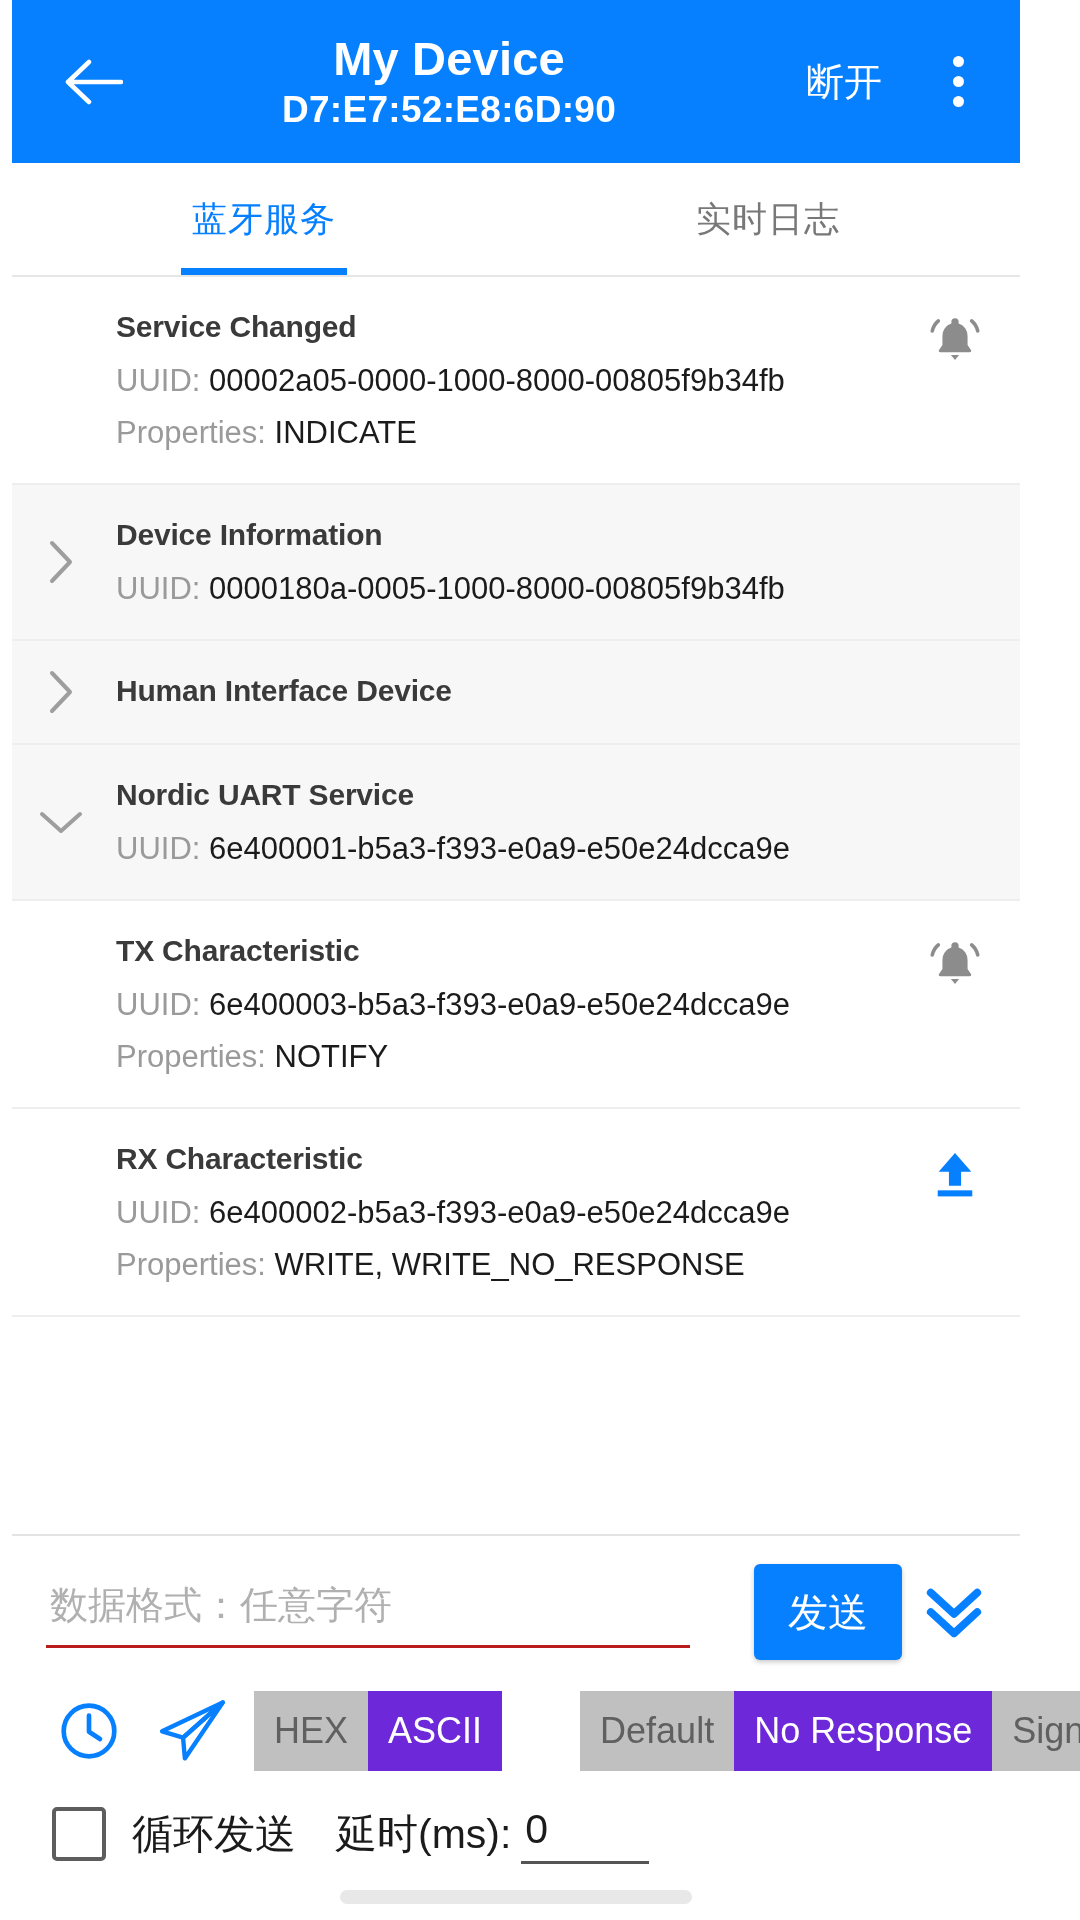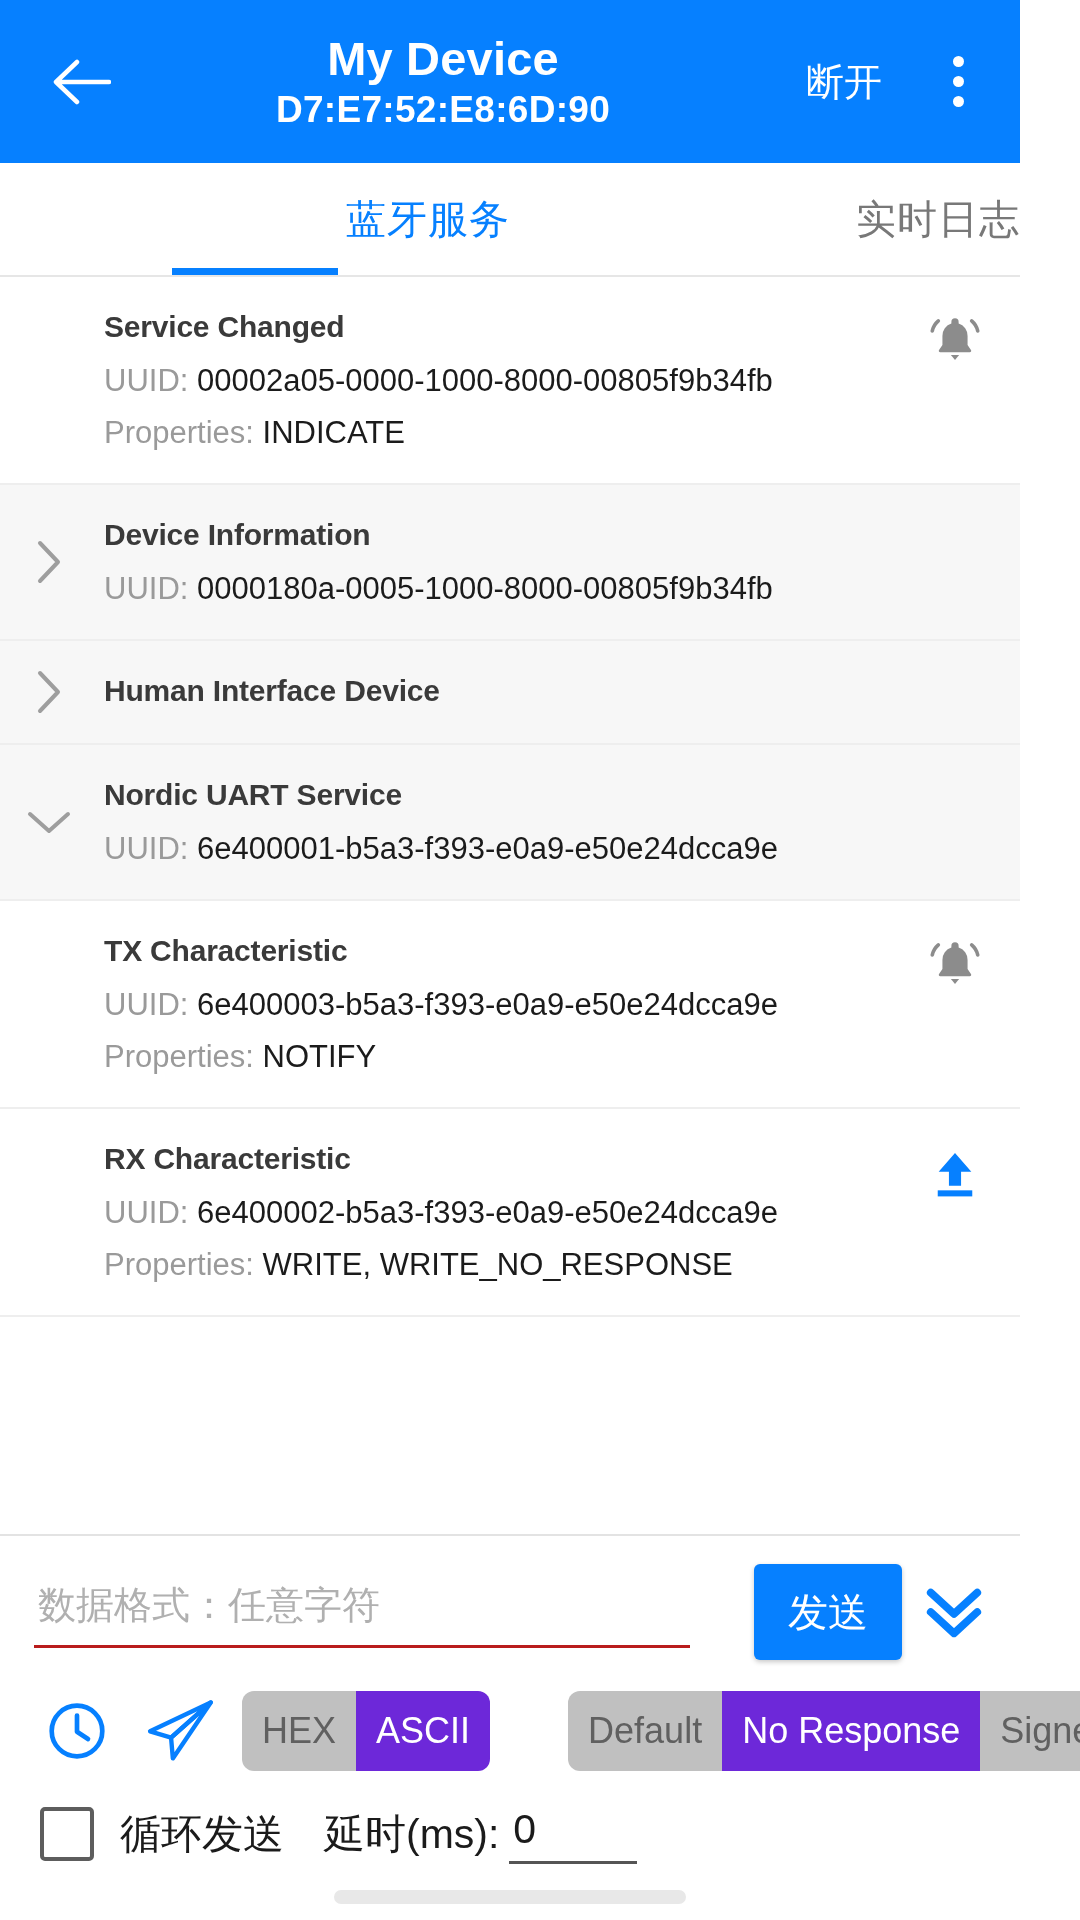--- a/index.html
+++ b/index.html
@@ -12,20 +12,21 @@
     overflow: hidden;
   }
 
   #app {
     width: 1020px;
     height: 1920px;
     display: flex;
     flex-direction: column;
     background: #ffffff;
     position: relative;
+    padding-left: 12px;
   }
 
   
   .appbar {
     background: #0680FF;
     height: 163px;
     flex: 0 0 163px;
     display: flex;
     align-items: center;
     padding: 0 26px 0 34px;
@@ -101,22 +102,22 @@
     flex: 0 0 114px;
     display: flex;
     background: #ffffff;
     border-bottom: 2px solid #e6e6e6;
     position: relative;
   }
   .tab {
     flex: 1 1 50%;
     display: flex;
     align-items: center;
-    justify-content: flex-end;
-    font-size: 40px;
+    justify-content: center;
+    font-size: 35px;
     color: #787878;
     position: relative;
     letter-spacing: 1px;
   }
   .tab.active { color: #0680FF; }
   .tab.active::after {
     content: "";
     position: absolute;
     left: 50%;
     transform: translateX(-50%);
@@ -246,21 +247,21 @@
     width: 86px;
     height: 86px;
     display: flex;
     align-items: center;
     justify-content: center;
     flex: 0 0 auto;
   }
   .seg-group {
     display: flex;
     flex: 0 0 auto;
-    border-radius: 12px;
+    border-radius: 0;
     overflow: hidden;
   }
   .seg {
     background: #c0c0c0;
     color: #606060;
     font-size: 36px;
     padding: 18px 20px;
     line-height: 44px;
     white-space: nowrap;
     font-family: "Liberation Sans", "DejaVu Sans", sans-serif;

